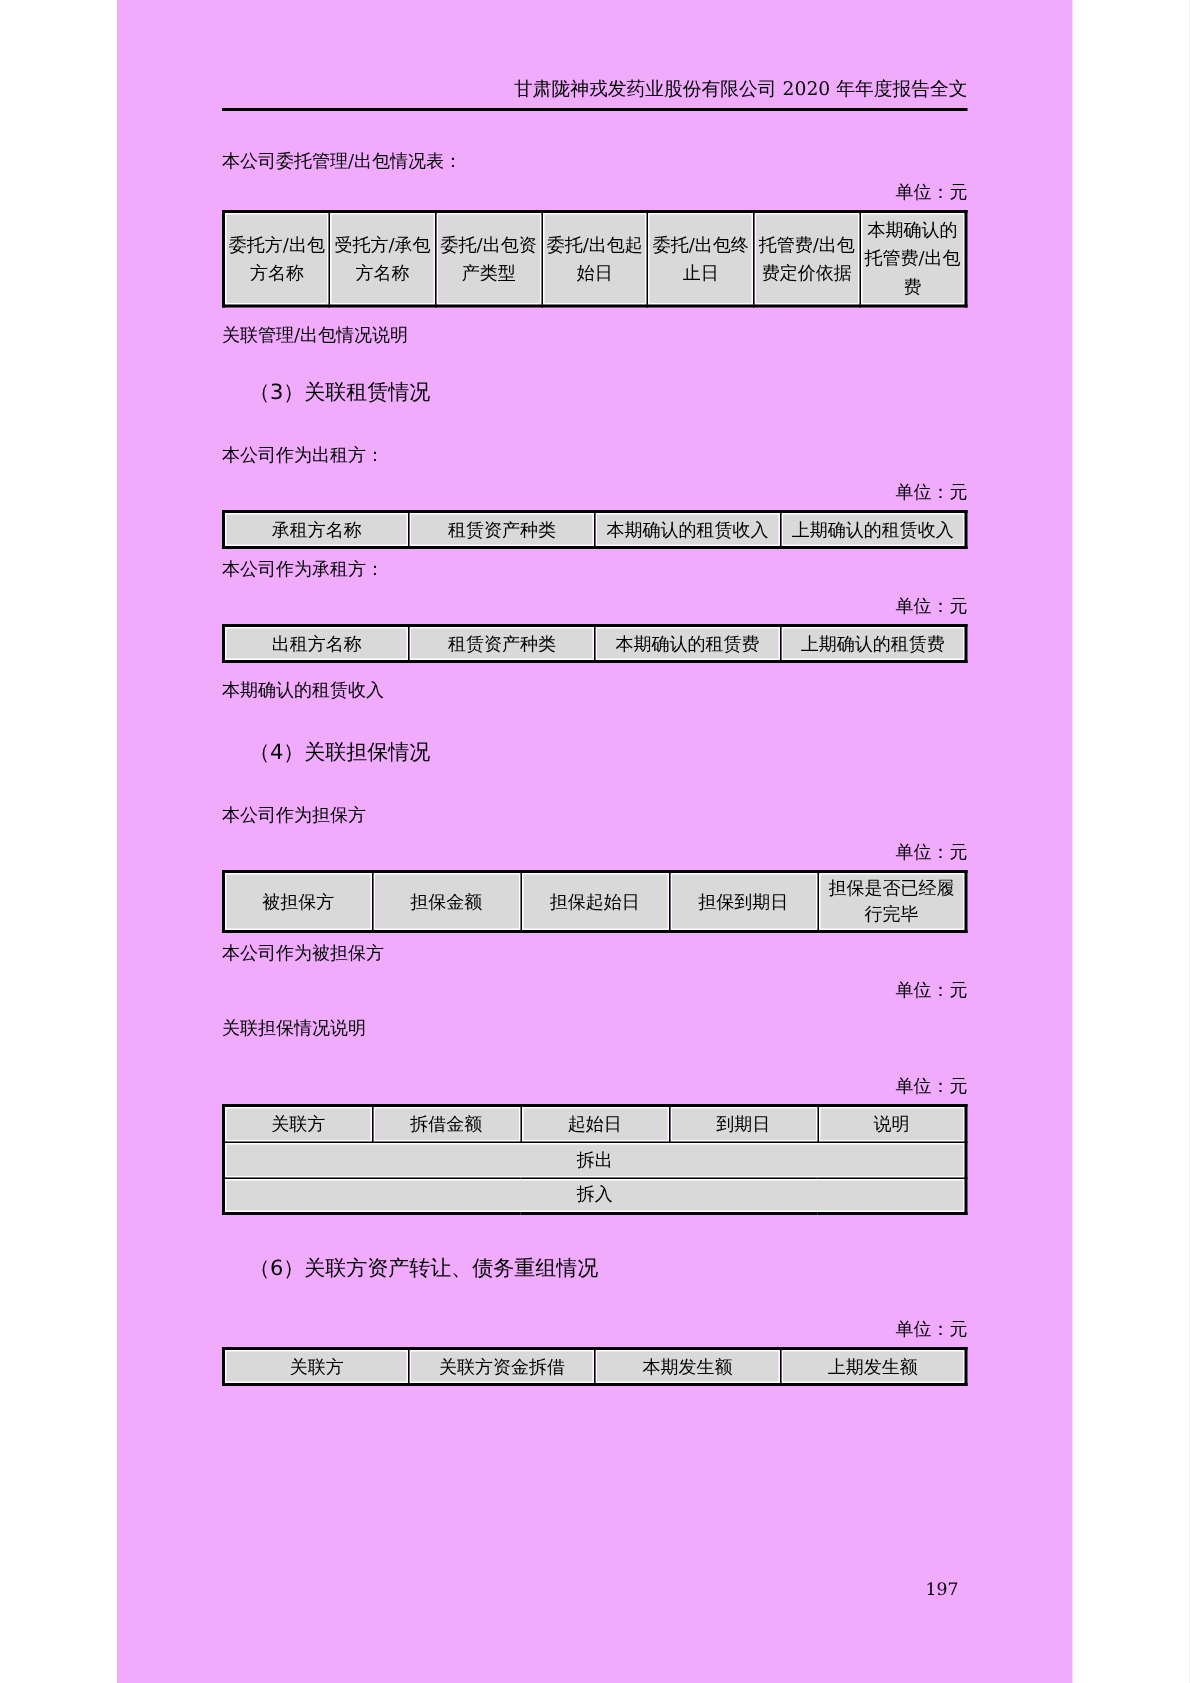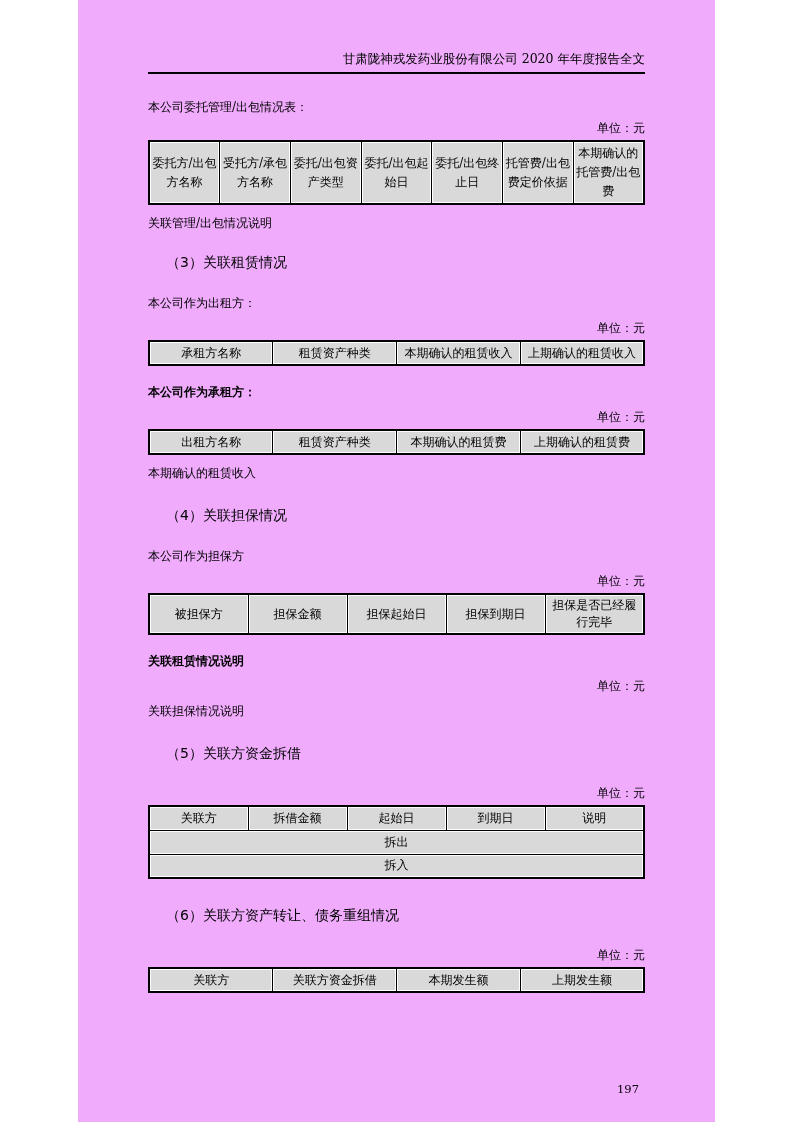--- a/index.html
+++ b/index.html
@@ -55,28 +55,28 @@
   }
   table.t-big td { height: 46px; line-height: 19px; }
   td.row-label { text-align: left; padding-left: 5px; }
   
   .mt-unit-a   { margin-top: 7px;  }
   .mt-table    { margin-top: 5px;  }
   .mt-note     { margin-top: 11px; }
   .mt-h3       { margin-top: 24px; }
   .mt-label-a  { margin-top: 26px; }
   .mt-unit     { margin-top: 11px; }
-  .mt-label-b  { margin-top: 19px; font-weight: bold;  }
+  .mt-label-b  { margin-top: 6px;  }
   .mt-h4       { margin-top: 27px; }
   .mt-h5       { margin-top: 27px; }
   .mt-unit-big { margin-top: 25px; }
   .mt-h6       { margin-top: 28px; }
   .page-footer {
     position: absolute;
-    top: 1082px;
+    top: 1052px;
     right: 76px;
     font-size: 11.5px;
   }
 </style>
 </head>
 <body>
 
 <div class="page">
 
   <div class="doc-header">
@@ -145,27 +145,26 @@
         <tr>
       <td>被担保方</td>
       <td>担保金额</td>
       <td>担保起始日</td>
       <td>担保到期日</td>
       <td>担保是否已经履行完毕</td>
     </tr>
   </tbody>
     </table>
 
-  <p class="mt-label-b">关联租赁情况说明</p>
+  <p class="mt-label-b">本公司作为被担保方</p>
   <p class="unit mt-unit">单位：元</p>
 
 
   <p class="mt-note">关联担保情况说明</p>
 
-  <h3 class="sec-h mt-h5">（5）关联方资金拆借</h3>
 
   <p class="unit mt-unit-big">单位：元</p>
 
   <table class="doc-table mt-table">
     <tbody>
         <tr>
       <td>关联方</td>
       <td>拆借金额</td>
       <td>起始日</td>
       <td>到期日</td>

